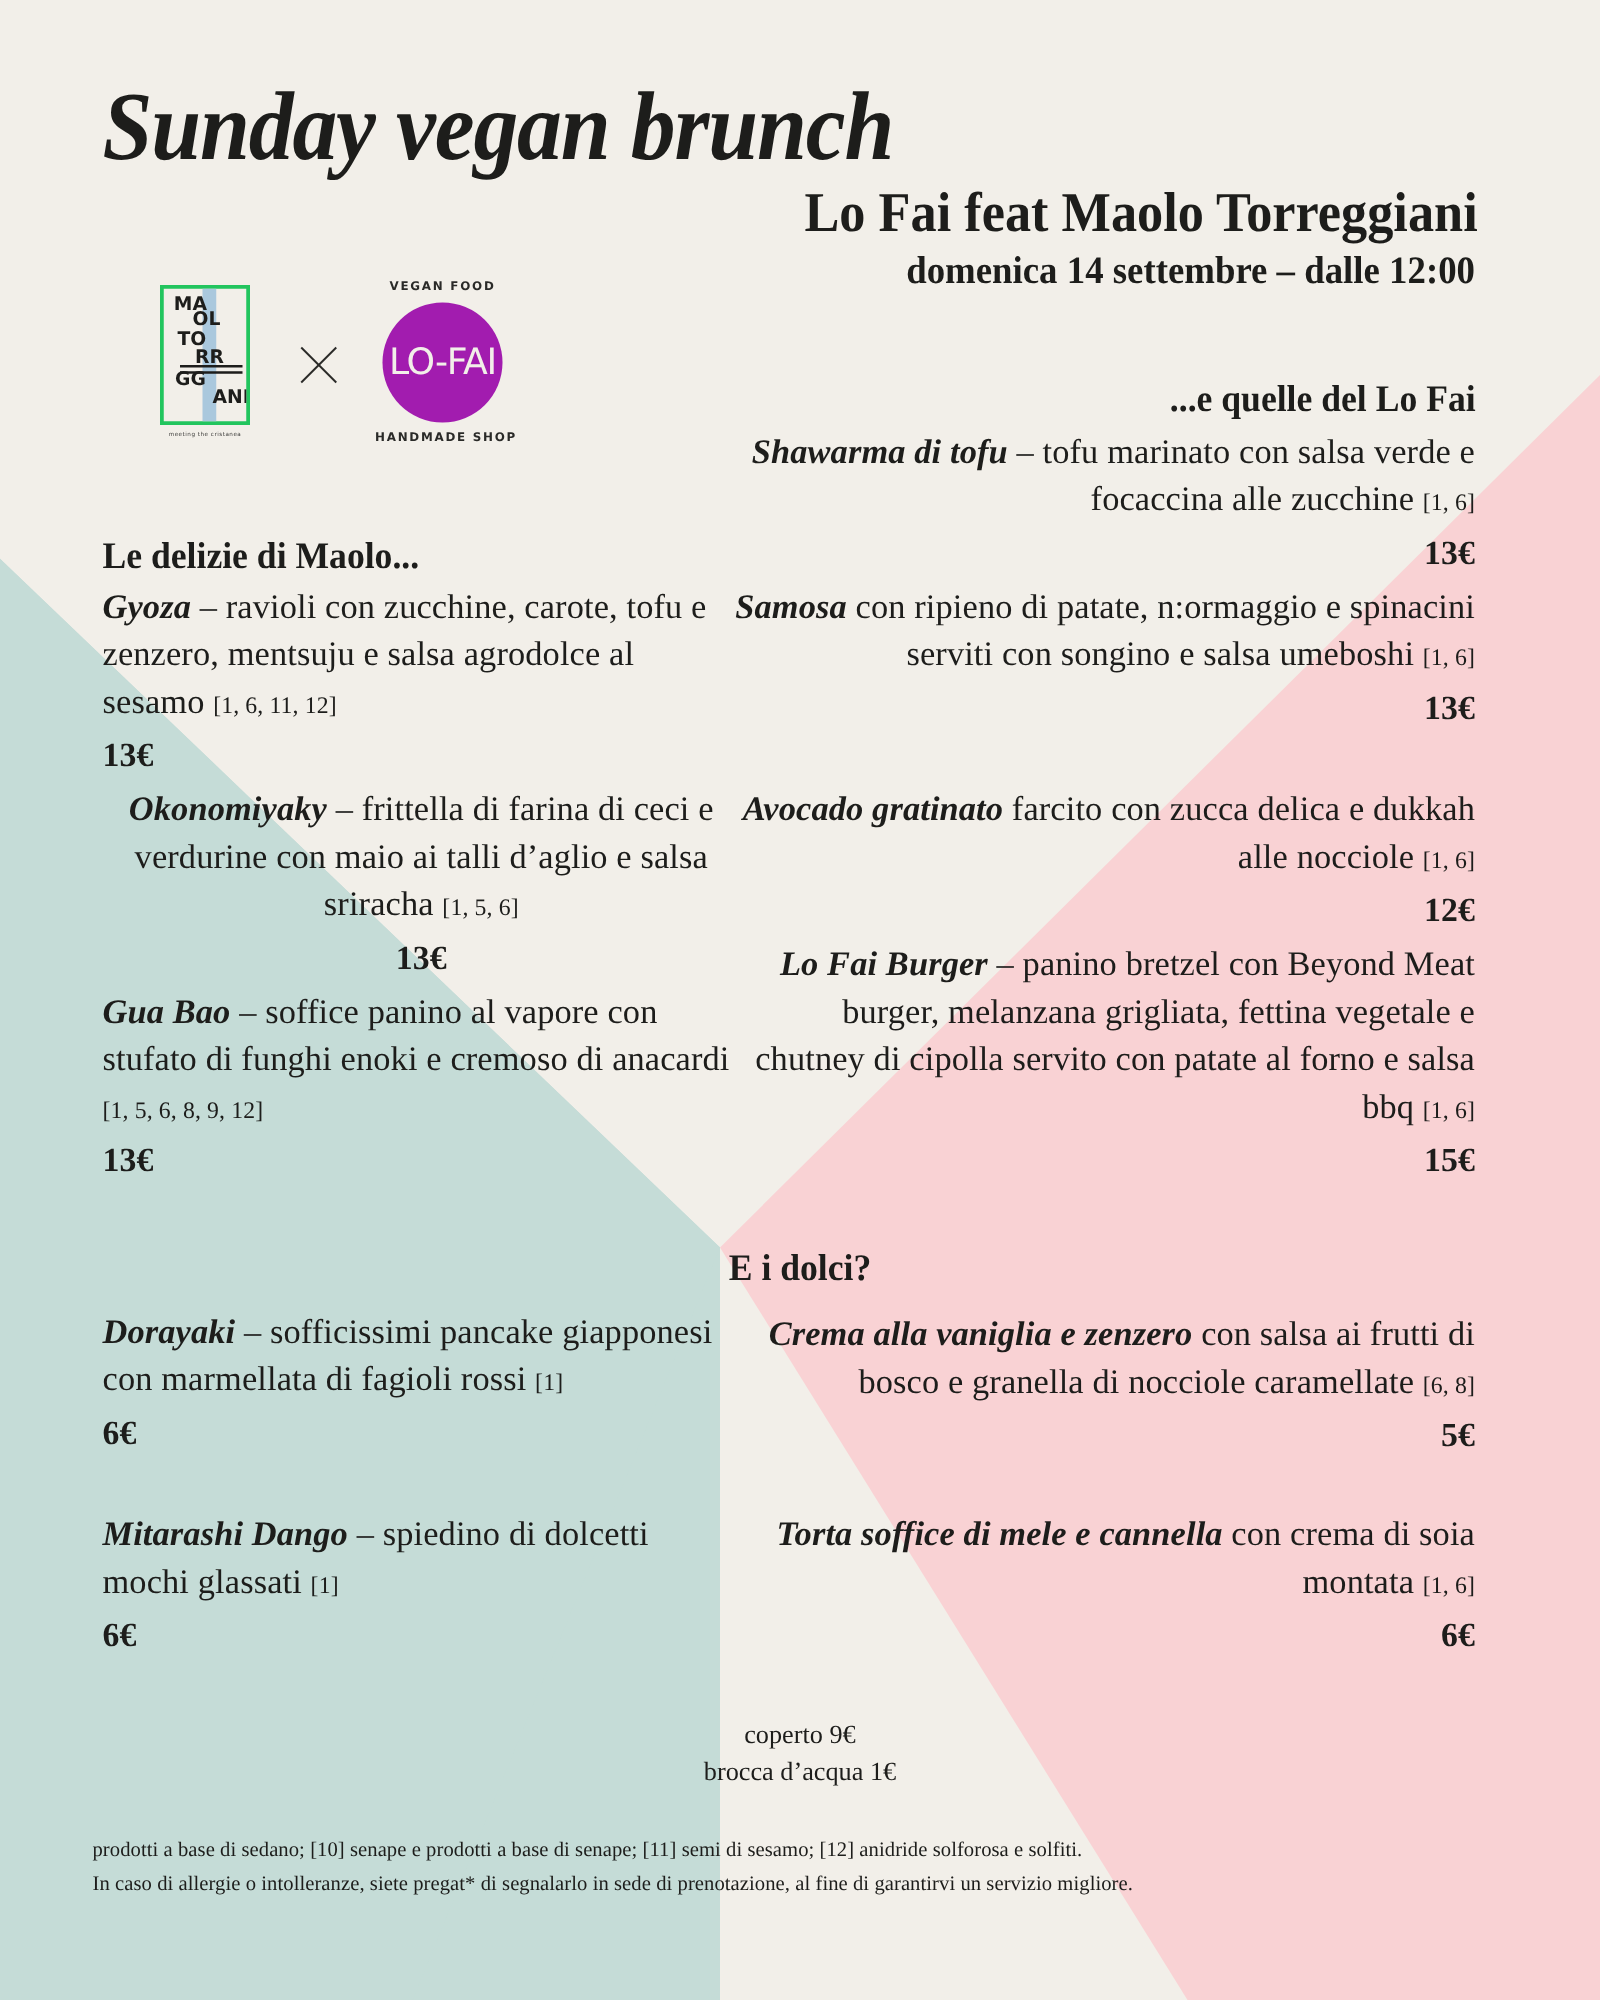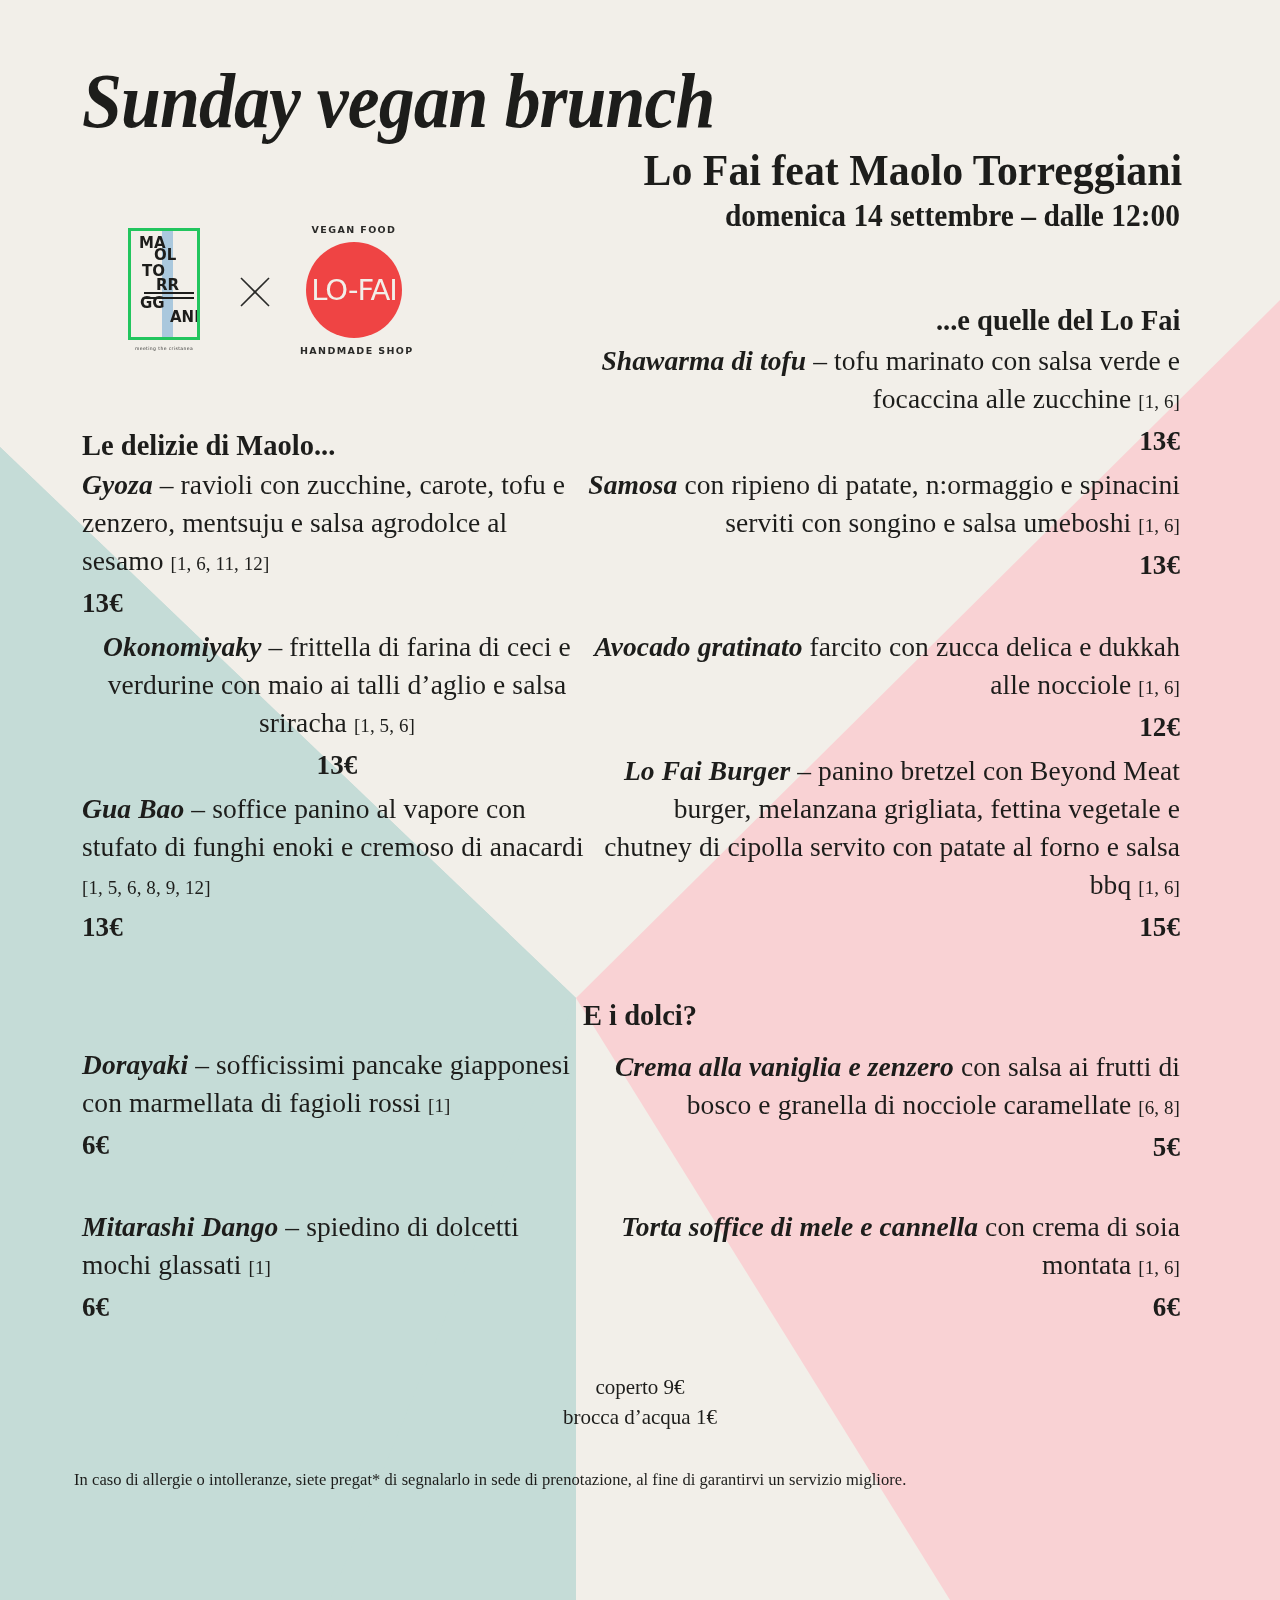--- a/index.html
+++ b/index.html
@@ -176,21 +176,21 @@
     letter-spacing: 1.4px;
     color: #2a2a28;
     white-space: nowrap;
   }
   .logo-lofai .circle {
     position: relative;
     margin: 7px auto 7px auto;
     width: 96px;
     height: 96px;
     border-radius: 50%;
-    background: #ef4444;
+    background: #a21caf;
   }
   .logo-lofai .circle .mark {
     position: absolute;
     left: 0; right: 0;
     top: 50%;
     transform: translateY(-50%);
     font-family: "DejaVu Sans", sans-serif;
     font-size: 29px;
     font-weight: normal;
     letter-spacing: -1px;
@@ -400,17 +400,18 @@
         <span class="price">6€</span>
       </p>
     </div>
 
     <div class="coperto">
       <div>coperto 9€</div>
       <div>brocca d’acqua 1€</div>
     </div>
 
     <div class="allergens">
+      <p>prodotti a base di sedano; [10] senape e prodotti a base di senape; [11] semi di sesamo; [12] anidride solforosa e solfiti.</p>
       <p>In caso di allergie o intolleranze, siete pregat* di segnalarlo in sede di prenotazione, al fine di garantirvi un servizio migliore.</p>
     </div>
 
   </div>
 </div>
 
 </body></html>

